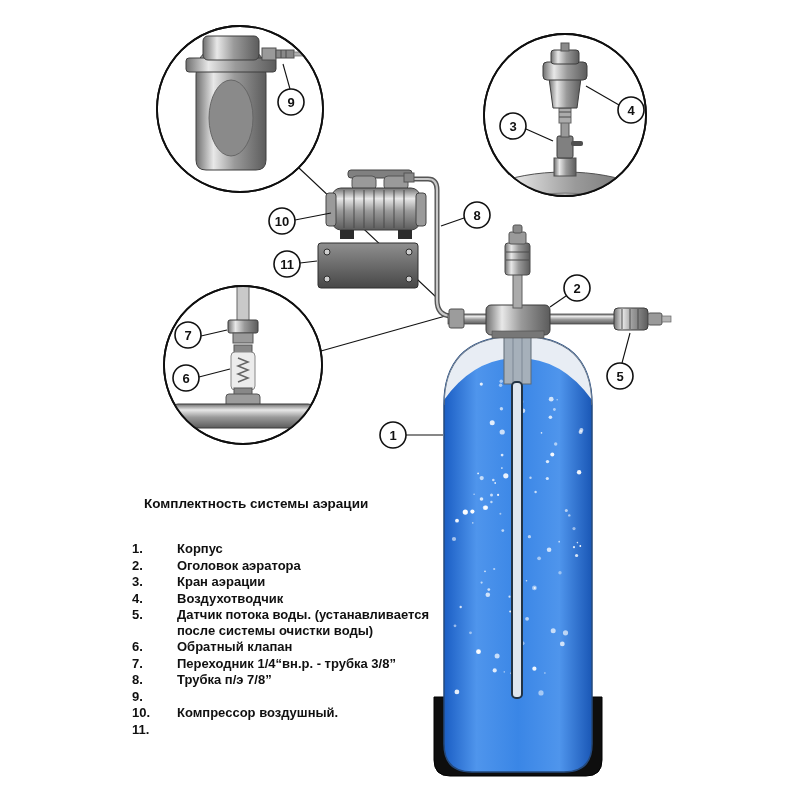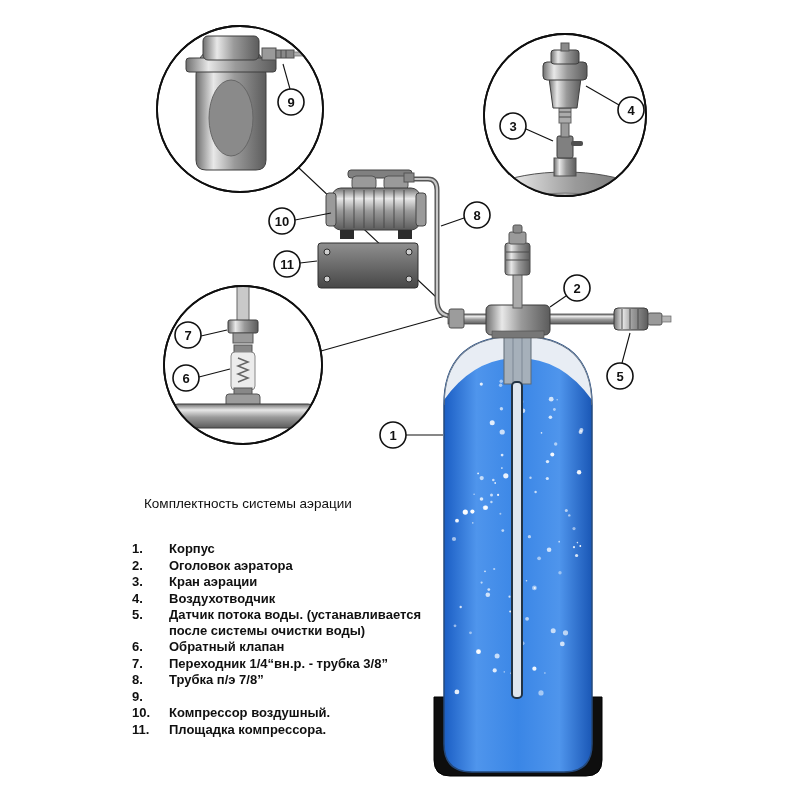--- a/index.html
+++ b/index.html
@@ -9,24 +9,24 @@
 
   
   .co{fill:#ffffff;stroke:#111111;stroke-width:1.6;}
   .cot{font:bold 13px "Liberation Sans",sans-serif;text-anchor:middle;fill:#111111;}
   .lead{stroke:#111111;stroke-width:1.1;fill:none;}
   .detail{fill:#ffffff;stroke:#0f0f0f;stroke-width:1.8;}
   .mstroke{stroke:#4a4a4a;stroke-width:1;}
 
   
   .legend{position:absolute;left:132px;top:496px;width:322px;color:#101010;}
-  .legend .title{font-weight:normal;font-size:13.5px;margin-left:12px;margin-bottom:30px;white-space:nowrap;}
+  .legend .title{font-weight:bold;font-size:13.5px;margin-left:12px;margin-bottom:30px;white-space:nowrap;}
   .legend .row{display:flex;font-weight:bold;font-size:13px;line-height:15.5px;margin-bottom:1px;}
   .legend .num{width:37px;flex:none;}
-  .legend .txt{flex:1;}
+  .legend .txt{flex:1;margin-left:8px;}
 </style>
 </head>
 <body>
 
 <div class="stage">
 
 <svg width="800" height="800" viewBox="0 0 800 800">
   <defs>
     <linearGradient id="metV" x1="0" y1="0" x2="1" y2="0">
       <stop offset="0" stop-color="#6f6f6f"></stop>
@@ -402,17 +402,16 @@
   </div>
   <div class="row">
     <span class="num">9.</span>
   </div>
   <div class="row">
     <span class="num">10.</span>
     <span class="txt">Компрессор воздушный.</span>
   </div>
   <div class="row">
     <span class="num">11.</span>
-    <span class="txt">Площадка компрессора.</span>
   </div>
 </div>
 
 </div>
 
 </body></html>

